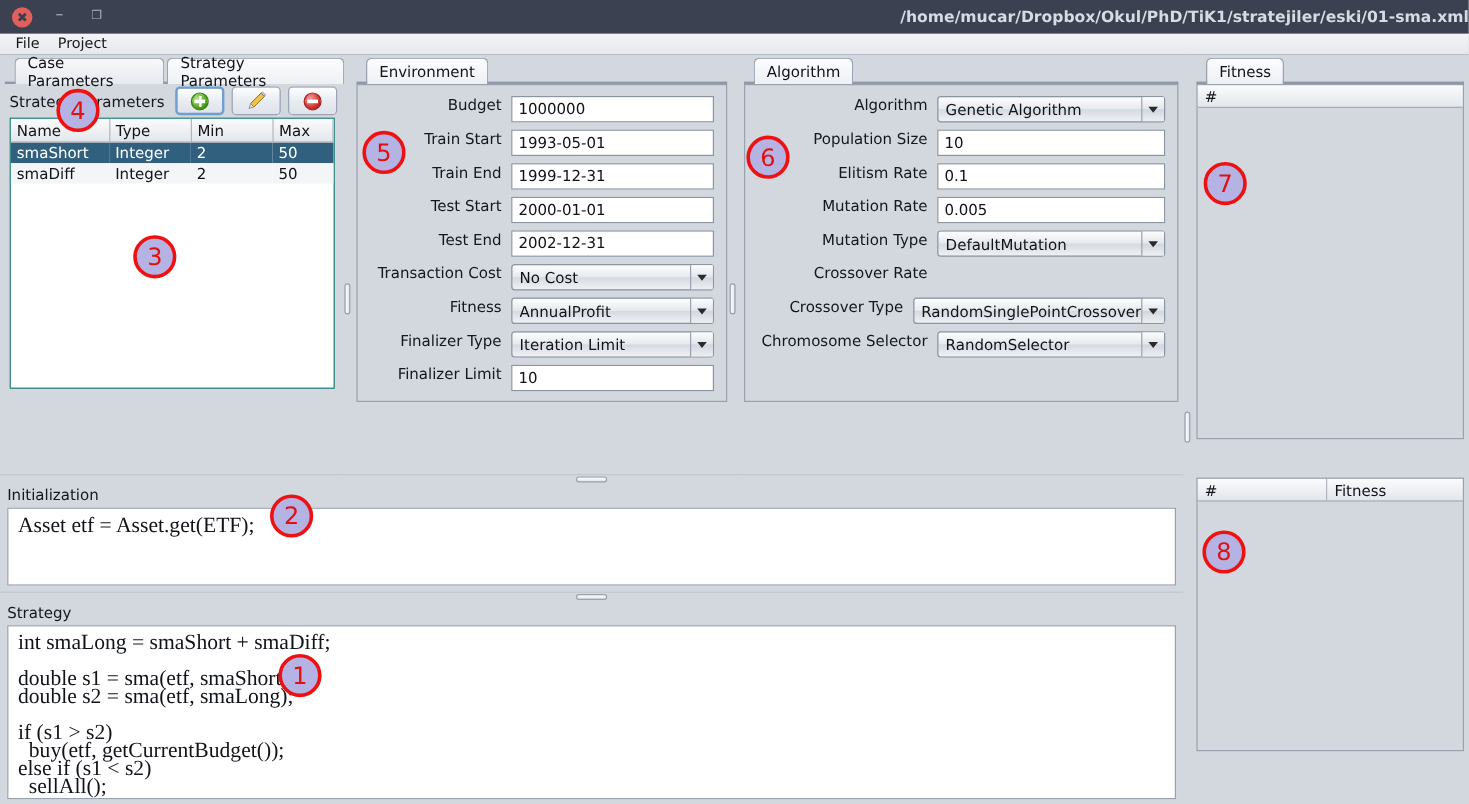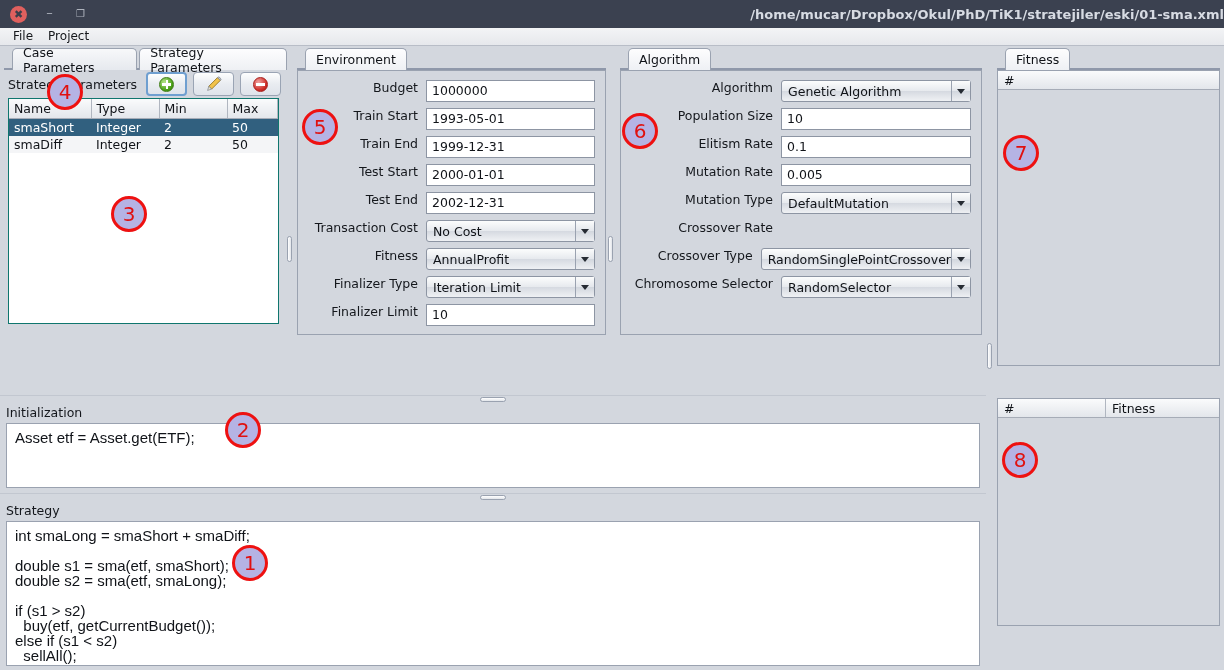--- a/index.html
+++ b/index.html
@@ -156,22 +156,22 @@
     display: block; width: 0; height: 0;
     border-left: 4px solid transparent; border-right: 4px solid transparent;
     border-top: 5px solid #262b33;
   }
 
   
   .code-sec { position: absolute; left: 0; width: 986px; }
   .code-label { font-size: 12.5px; color: #14171c; padding: 2px 0 3px 6px; }
   .code-box {
     margin: 0 6px; background: #ffffff; border: 1px solid #9aa2b0;
-    font-family: Liberation Sans, sans-serif;
-    font-size: 15px; color: #101318;
+    font-family: Liberation Serif, serif;
+    font-size: 18px; color: #101318;
     padding: 6px 8px; white-space: pre; overflow: hidden;
     line-height: 15px;
   }
 
   
   .splitter-h {
     position: absolute; height: 7px; background: #d3d7de;
     display: flex; align-items: center; justify-content: center;
     border-top: 1px solid #c2c7d0;
   }

